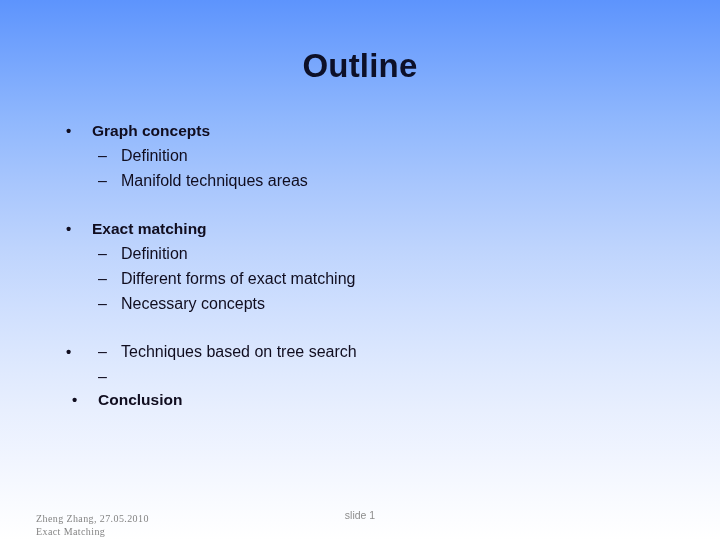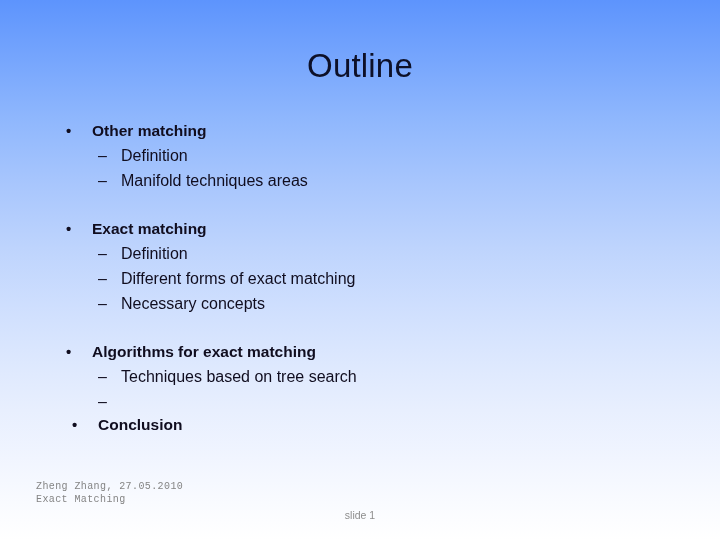--- a/index.html
+++ b/index.html
@@ -34,21 +34,21 @@
   
   #title {
     position: absolute;
     left: 0;
     top: 46px;
     width: 720px;
     text-align: center;
     font-size: 33px;
     line-height: 40px;
     color: #0d1028;
-    font-weight: normal;
+    font-weight: bold;
     letter-spacing: 0.2px;
     white-space: nowrap;
   }
 
   
   #outline {
     position: absolute;
     left: 0;
     top: 118px;
     width: 470px;
@@ -98,22 +98,22 @@
     top: 0;
     font-size: 16px;
     line-height: 25px;
     color: #100d1f;
   }
 
   
   #footer-left {
     position: absolute;
     left: 36px;
-    top: 480px;
-    font-family: Liberation Mono, monospace;
+    top: 512px;
+    font-family: Liberation Serif, serif;
     font-size: 10px;
     line-height: 13px;
     color: #848484;
     letter-spacing: 0.4px;
     white-space: pre;
   }
   #footer-slide {
     position: absolute;
     left: 0;
     top: 509px;
@@ -130,21 +130,21 @@
 
 <div id="slide">
 
   <div id="title">Outline</div>
 
   <div id="outline">
 
     <div class="group">
       <div class="lvl1">
         <span class="marker">•</span>
-        <span>Other matching</span>
+        <span>Graph concepts</span>
       </div>
       <div class="lvl2">
         <span class="marker">–</span>
         <span>Definition</span>
       </div>
       <div class="lvl2">
         <span class="marker">–</span>
         <span>Manifold techniques areas</span>
       </div>
     </div>
@@ -164,21 +164,20 @@
       </div>
       <div class="lvl2">
         <span class="marker">–</span>
         <span>Necessary concepts</span>
       </div>
     </div>
 
     <div class="group">
       <div class="lvl1">
         <span class="marker">•</span>
-        <span>Algorithms for exact matching</span>
       </div>
       <div class="lvl2">
         <span class="marker">–</span>
         <span>Techniques based on tree search</span>
       </div>
       <div class="lvl2">
         <span class="marker">–</span>
       </div>
     </div>
 

